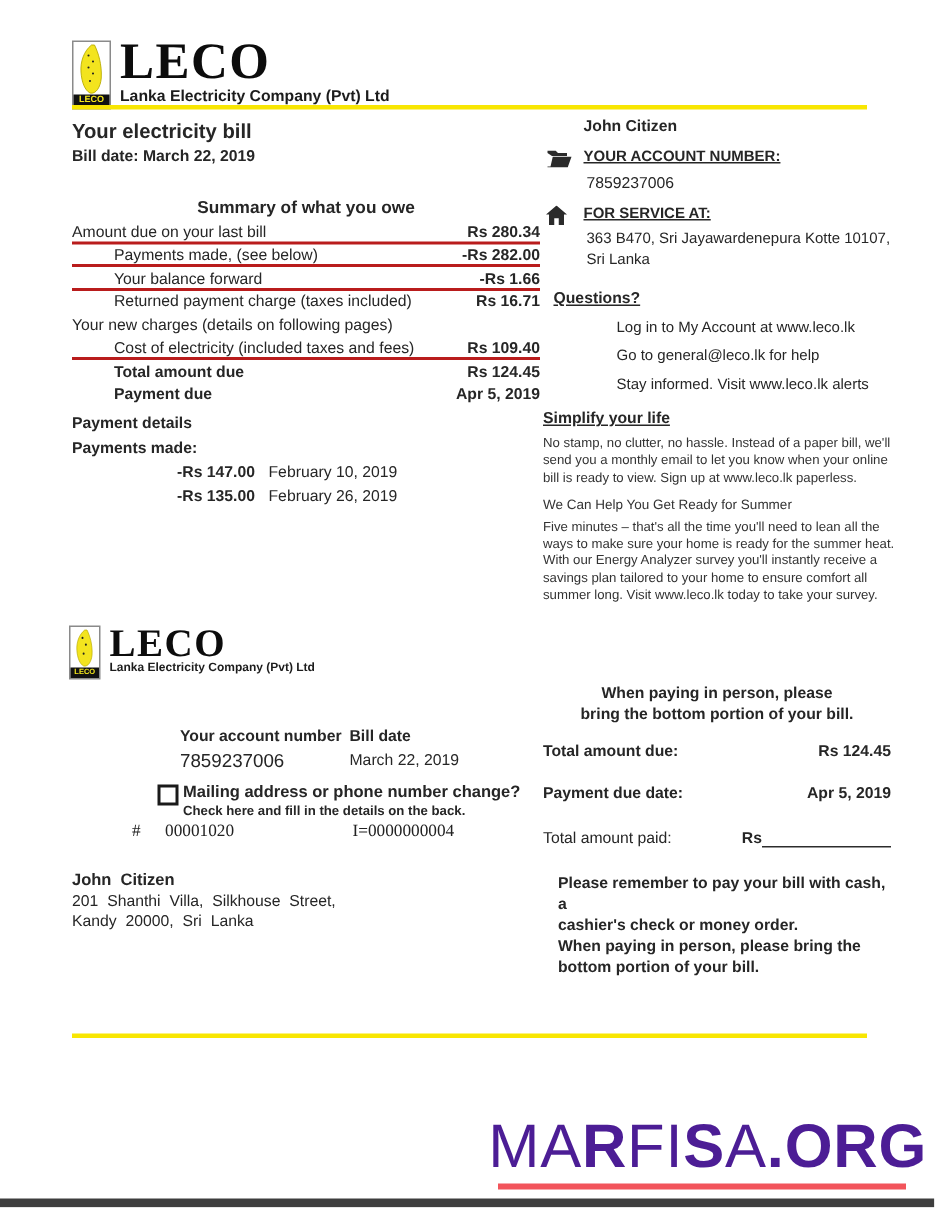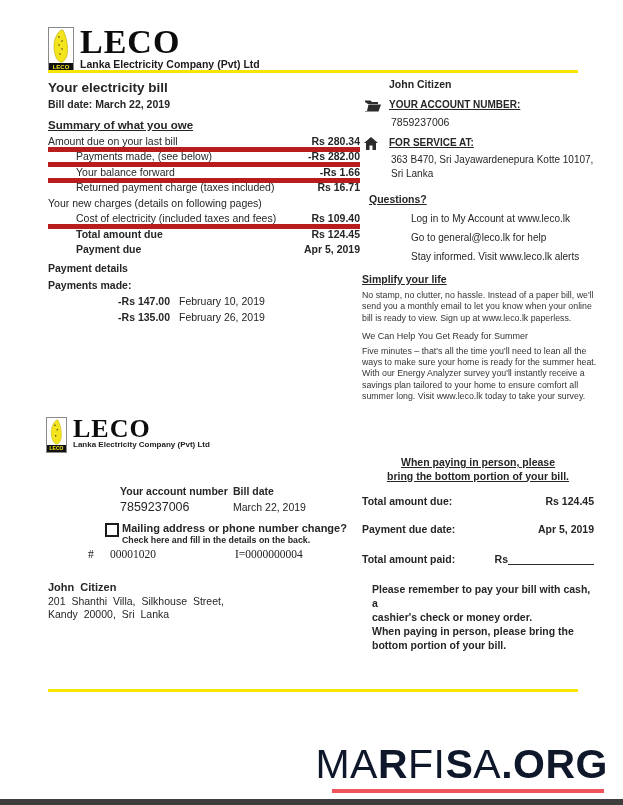--- a/index.html
+++ b/index.html
@@ -27,27 +27,27 @@
   .logo-2 .logo-sub { font-size:8px; margin-top:0; }
 
   .rule-yellow { position:absolute; left:48px; width:530px; height:3px; background:#f8e602; }
   .rule-1 { top:70px; }
   .rule-2 { top:689px; }
 
   
   .left-col { position:absolute; left:48px; top:80px; width:312px; }
   .bill-title { font-size:13.5px; font-weight:bold; }
   .bill-date { font-size:10.5px; font-weight:bold; margin-top:3px; }
-  .summary-head { font-size:11.5px; font-weight:bold; text-decoration:underline; margin-top:9px; }
+  .summary-head { font-size:11.5px; font-weight:bold; margin-top:23px;text-align:center; }
   .summary-table { margin-top:0; }
   .srow { display:flex; justify-content:space-between; align-items:flex-end; height:15.5px; font-size:10.5px; }
   .srow .lbl { white-space:nowrap; }
   .srow .val { font-weight:bold; white-space:nowrap; }
   .srow.indent .lbl { padding-left:28px; }
-  .srow.bt { border-top:5px solid #b91c1c; }
+  .srow.bt { border-top:2px solid #b91c1c; }
   .srow.bold .lbl { font-weight:bold; }
   .pay-details { font-size:10.5px; font-weight:bold; margin-top:7px; }
   .pay-made { font-size:10.5px; font-weight:bold; margin-top:5px; }
   .prow { display:flex; font-size:10.5px; margin-top:4px; }
   .prow .amt { width:122px; text-align:right; font-weight:bold; }
   .prow .pdate { margin-left:9px; }
 
   
   .right-col { position:absolute; left:362px; top:78px; width:238px; font-size:10.5px; }
   .cust-name { font-weight:bold; margin-left:27px; }
@@ -76,34 +76,34 @@
   .chk-sub { font-weight:bold; font-size:8.8px; margin-top:1px; }
   .code-row { position:absolute; left:88px; top:548px; width:300px; font-family:"Liberation Serif","DejaVu Serif",serif; font-size:11.5px; color:#222; }
   .code-row .c-hash { position:absolute; left:0; }
   .code-row .c-1 { position:absolute; left:22px; }
   .code-row .c-2 { position:absolute; left:147px; }
 
   .mailing { position:absolute; left:48px; top:581px; font-size:10.5px; word-spacing:3px; line-height:13.5px; }
   .mailing .m-name { font-weight:bold; font-size:11px; }
 
   .stub-right { position:absolute; left:362px; top:456px; width:232px; font-size:10.5px; }
-  .pay-note { text-align:center; font-weight:bold; line-height:13.5px;text-decoration:underline; }
+  .pay-note { text-align:center; font-weight:bold; line-height:13.5px; }
   .kv { display:flex; justify-content:space-between; margin-top:16px; }
   .kv .k { font-weight:bold; }
   .kv .v { font-weight:bold; }
   .kv.first { margin-top:12px; }
   .paid-row { display:flex; margin-top:18px; }
-  .paid-row .k { font-weight:bold; flex:1; }
+  .paid-row .k { font-weight:normal; flex:1; }
   .paid-row .rs { font-weight:bold;padding-left:12px; }
   .paid-line { display:inline-block; width:86px; border-bottom:1.5px solid #2c2c2c; }
 
   .reminder { position:absolute; left:372px; top:582px; width:225px; font-size:10.5px; font-weight:bold; line-height:14px; }
 
   
-  .marfisa { position:absolute; right:15px; top:741px; font-size:41px; letter-spacing:0.5px; color:#0f172a; white-space:nowrap; }
+  .marfisa { position:absolute; right:5px; top:741px; font-size:41px; letter-spacing:0.5px; color:#4c1d95; white-space:nowrap; }
   .marfisa .w4 { font-weight:normal; }
   .marfisa .w7 { font-weight:bold; }
   .marfisa-rule { position:absolute; right:19px; top:789px; width:272px; height:4px; background:#f2545b; }
   .bottom-bar { position:absolute; left:0; bottom:0; width:623px; height:6px; background:#3e3e3e; }
 
   .icon-svg { display:block; }
 </style>
 </head>
 <body>
 

